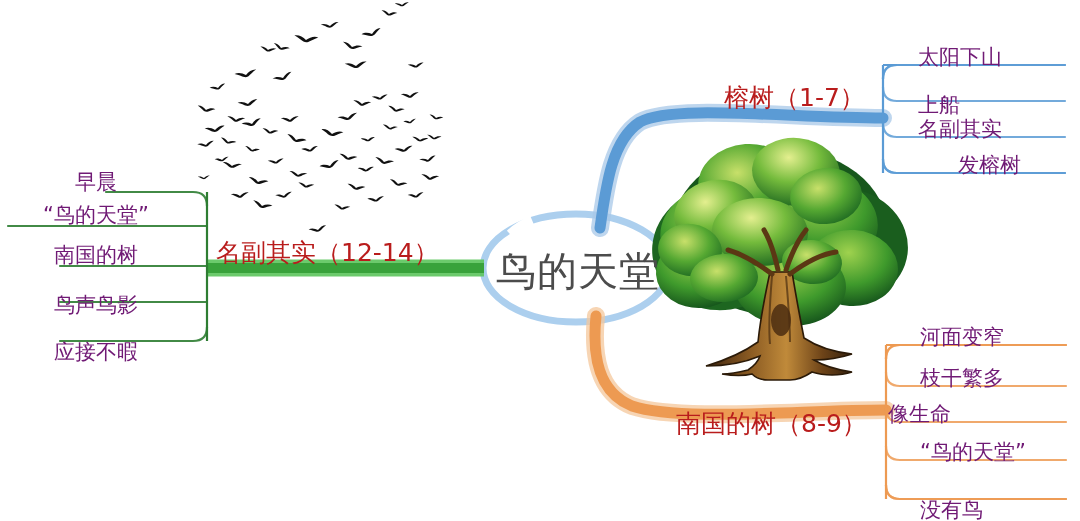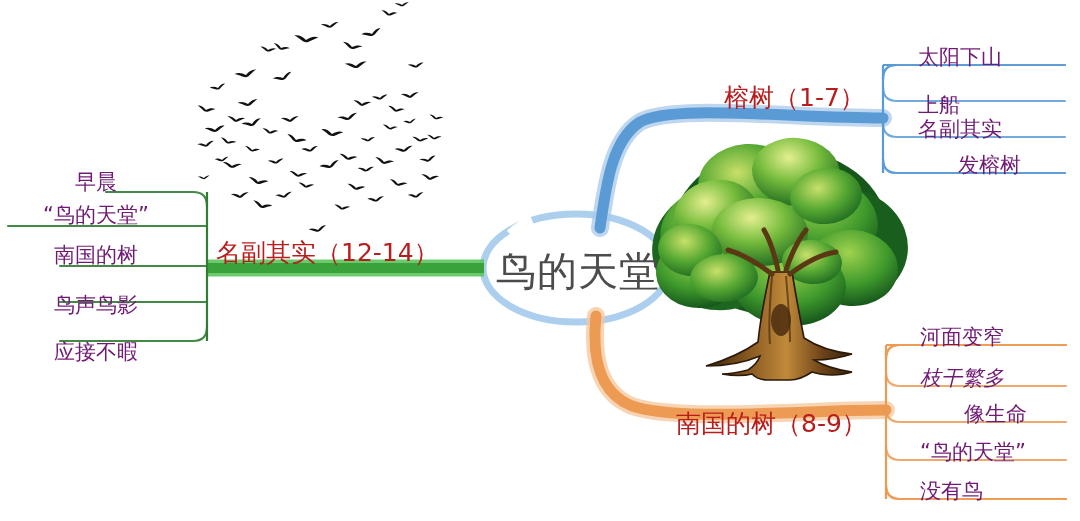--- a/index.html
+++ b/index.html
@@ -214,24 +214,24 @@
   <div class="node-text central-label" id="central-label" style="left: 496px; top: 251px;">鸟的天堂</div>
 
   <div id="text-layer">
       <div class="node-text branch-label" style="left: 724px; top: 85px;">榕树（1-7）</div>
       <div class="node-text leaf-label leaf-right" style="top: 47px; left: 918px;">太阳下山</div>
       <div class="node-text leaf-label leaf-right" style="top: 83px; left: 918px; margin-top: 12px;">上船</div>
       <div class="node-text leaf-label leaf-right" style="top: 119px; left: 918px;">名副其实</div>
       <div class="node-text leaf-label leaf-right" style="top: 155px; left: 918px; margin-left: 40px;">发榕树</div>
       <div class="node-text branch-label" style="left: 676px; top: 392px; margin-top: 19px;">南国的树（8-9）</div>
       <div class="node-text leaf-label leaf-right" style="top: 327px; left: 920px;">河面变窄</div>
-      <div class="node-text leaf-label leaf-right" style="top: 368px; left: 920px; font-style: italic;">枝干繁多</div>
-      <div class="node-text leaf-label leaf-right" style="top: 404px; left: 964px;">像生命</div>
+      <div class="node-text leaf-label leaf-right" style="top: 368px; left: 920px;">枝干繁多</div>
+      <div class="node-text leaf-label leaf-right" style="top: 404px; left: 888px;">像生命</div>
       <div class="node-text leaf-label leaf-right" style="top: 442px; left: 920px;">“鸟的天堂”</div>
-      <div class="node-text leaf-label leaf-right" style="top: 481px; left: 920px;">没有鸟</div>
+      <div class="node-text leaf-label leaf-right" style="top: 500px; left: 920px;">没有鸟</div>
       <div class="node-text branch-label" style="left: 216px; top: 240px;">名副其实（12-14）</div>
       <div class="node-text leaf-label leaf-left" style="top: 172px; left: 0px; width: 192px;">早晨</div>
       <div class="node-text leaf-label leaf-left" style="top: 205px; left: 0px; width: 192px;">“鸟的天堂”</div>
       <div class="node-text leaf-label leaf-left" style="top: 245px; left: 0px; width: 192px;">南国的树</div>
       <div class="node-text leaf-label leaf-left" style="top: 295px; left: 0px; width: 192px;">鸟声鸟影</div>
       <div class="node-text leaf-label leaf-left" style="top: 320px; left: 0px; width: 192px; margin-top: 22px;">应接不暇</div>
     </div>
 
 </div>
 

